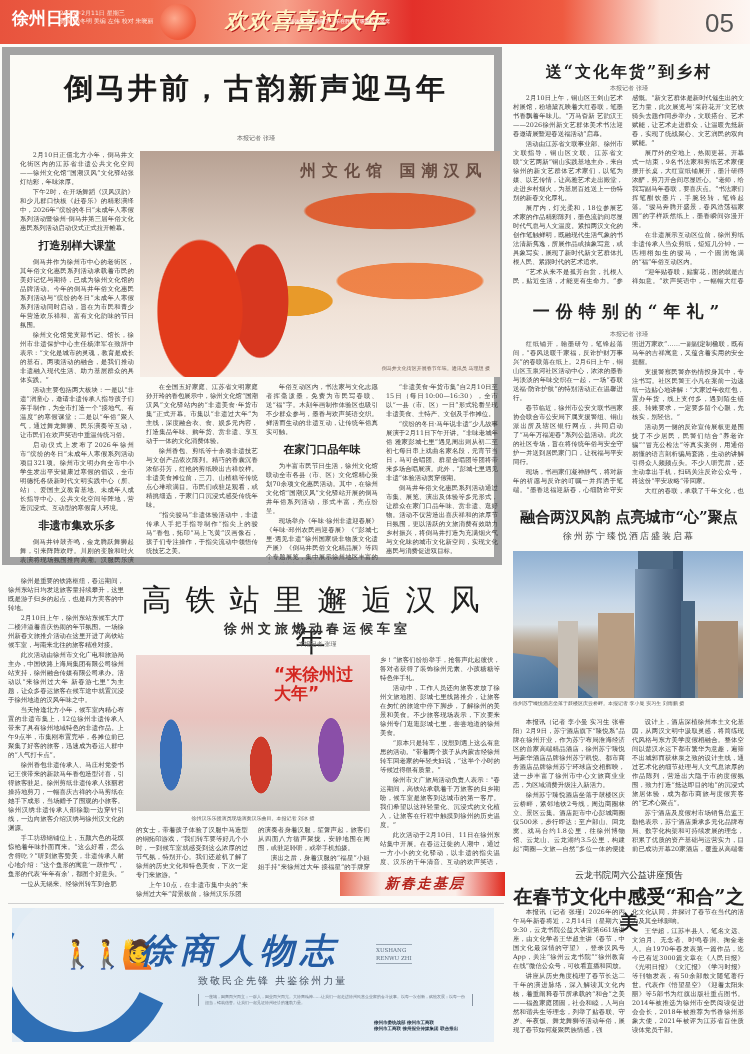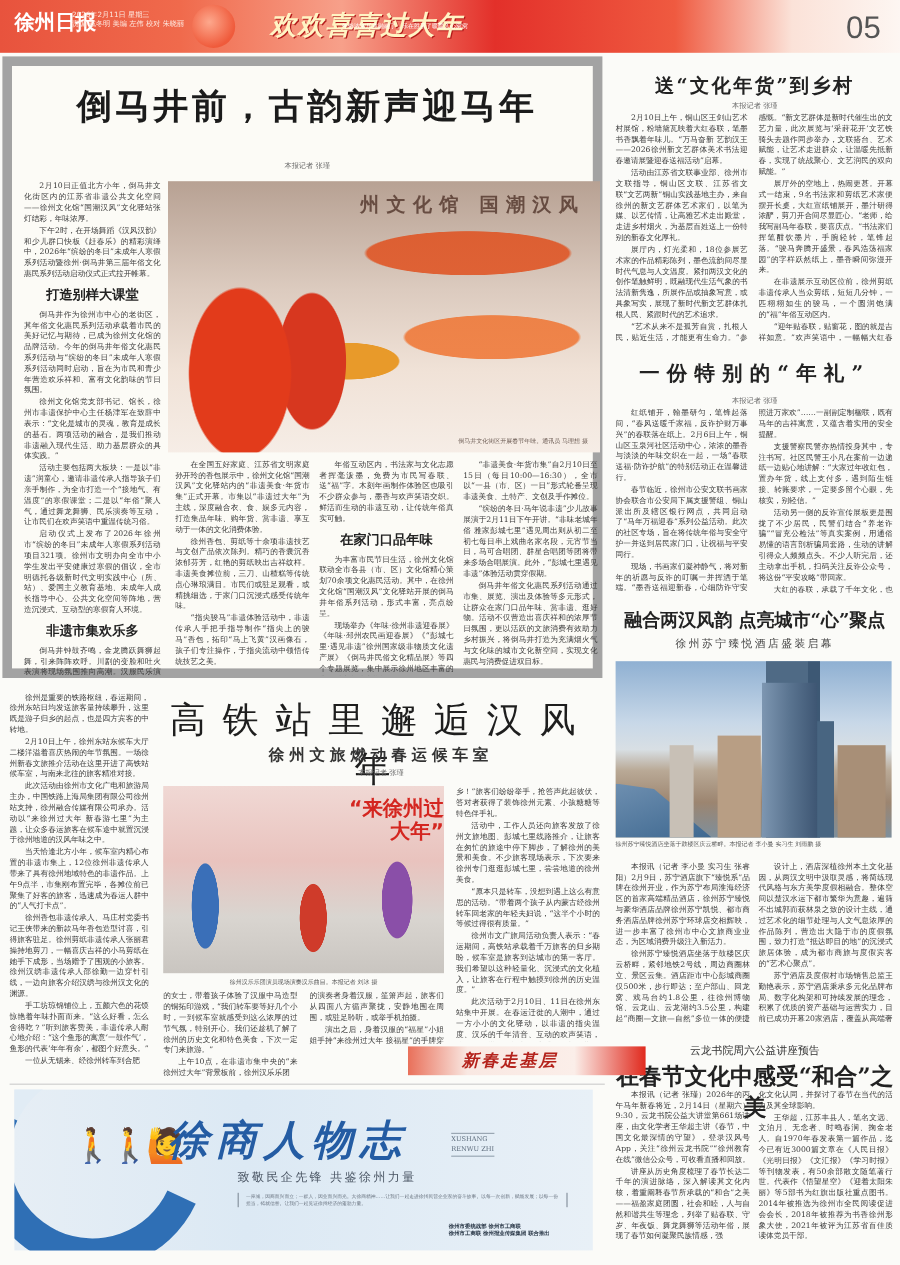--- a/index.html
+++ b/index.html
@@ -60,23 +60,23 @@
   .hotel-photo .river { position: absolute; left: 0; top: 102px; width: 80px; height: 45px; background: linear-gradient(160deg,#6e8fb0,#3e6890); clip-path: polygon(0 0, 40% 10%, 100% 100%, 0 100%); }
 
   
   .station-photo { left: 136px; top: 655px; width: 234px; height: 156px;
     background:
       radial-gradient(ellipse 16px 50px at 35px 100px, #3a6fb8 0 70%, transparent 72%),
       radial-gradient(ellipse 16px 40px at 125px 110px, #cf3b2a 0 70%, transparent 72%),
       radial-gradient(ellipse 18px 45px at 195px 95px, #8a4fa8 0 70%, transparent 72%),
       linear-gradient(180deg, #f0d8d4 0%, #e9c3be 40%, #d9d5d0 70%, #c9c5c0 100%);
   }
-  .station-photo .sign { position: absolute; left: 138px; top: 10px; font-family: "DejaVu Sans", sans-serif; font-weight: bold; font-size: 17px; line-height: 19px; color: #d42620; text-align: right; }
-
-  .spring-banner { position: absolute; left: 340px; top: 872px; width: 198px; height: 24px; background: linear-gradient(90deg,#e9705a 0%, #f9e8e2 25%, #fbeee9 70%, #e02a1e 100%); }
+  .station-photo .sign { position: absolute; left: 138px; top: 10px; font-family: "DejaVu Sans", sans-serif; font-weight: bold; font-size: 17px; line-height: 19px; color: #d42620; }
+
+  .spring-banner { position: absolute; left: 340px; top: 872px; width: 165px; height: 24px; background: linear-gradient(90deg,#e9705a 0%, #f9e8e2 25%, #fbeee9 70%, #e02a1e 100%); }
   .spring-banner span { position: absolute; left: 45px; top: 3px; font-style: italic; font-weight: bold; font-size: 14px; color: #b4231c; letter-spacing: 2px; }
 
   
   .ad { position: absolute; left: 12px; top: 908px; width: 482px; height: 134px; background: linear-gradient(90deg,#e6eef5,#dce9f4 40%,#e8f0f7); overflow: hidden; }
   .ad .ring { position: absolute; left: -30px; top: -40px; width: 190px; height: 190px; border-radius: 50%; border: 26px solid #2f6fb5; border-right-color: transparent; border-top-color: #e1ecf5; transform: rotate(-20deg); }
   .ad .figs { position: absolute; left: 48px; top: 30px; font-size: 28px; color: #2860a6; letter-spacing: -4px; }
   .ad .brand { position: absolute; left: 128px; top: 20px; font-family: "DejaVu Serif", serif; font-style: italic; font-weight: bold; font-size: 34px; color: #245ca3; letter-spacing: 6px; }
   .ad .pinyin { position: absolute; left: 364px; top: 36px; font-size: 5.5px; line-height: 8px; color: #5d6c7c; border-top: 1px solid #9aa7b3; border-bottom: 1px solid #9aa7b3; padding: 1px 0; }
   .ad .slogan { position: absolute; left: 186px; top: 66px; font-family: "DejaVu Sans", sans-serif; font-size: 10px; color: #4a5563; letter-spacing: 2px; }
   .ad .body { position: absolute; left: 186px; top: 86px; width: 275px; font-size: 4px; line-height: 6px; color: #6a7480; border-left: 1px solid #8893a0; border-right: 1px solid #8893a0; padding: 0 6px; }

